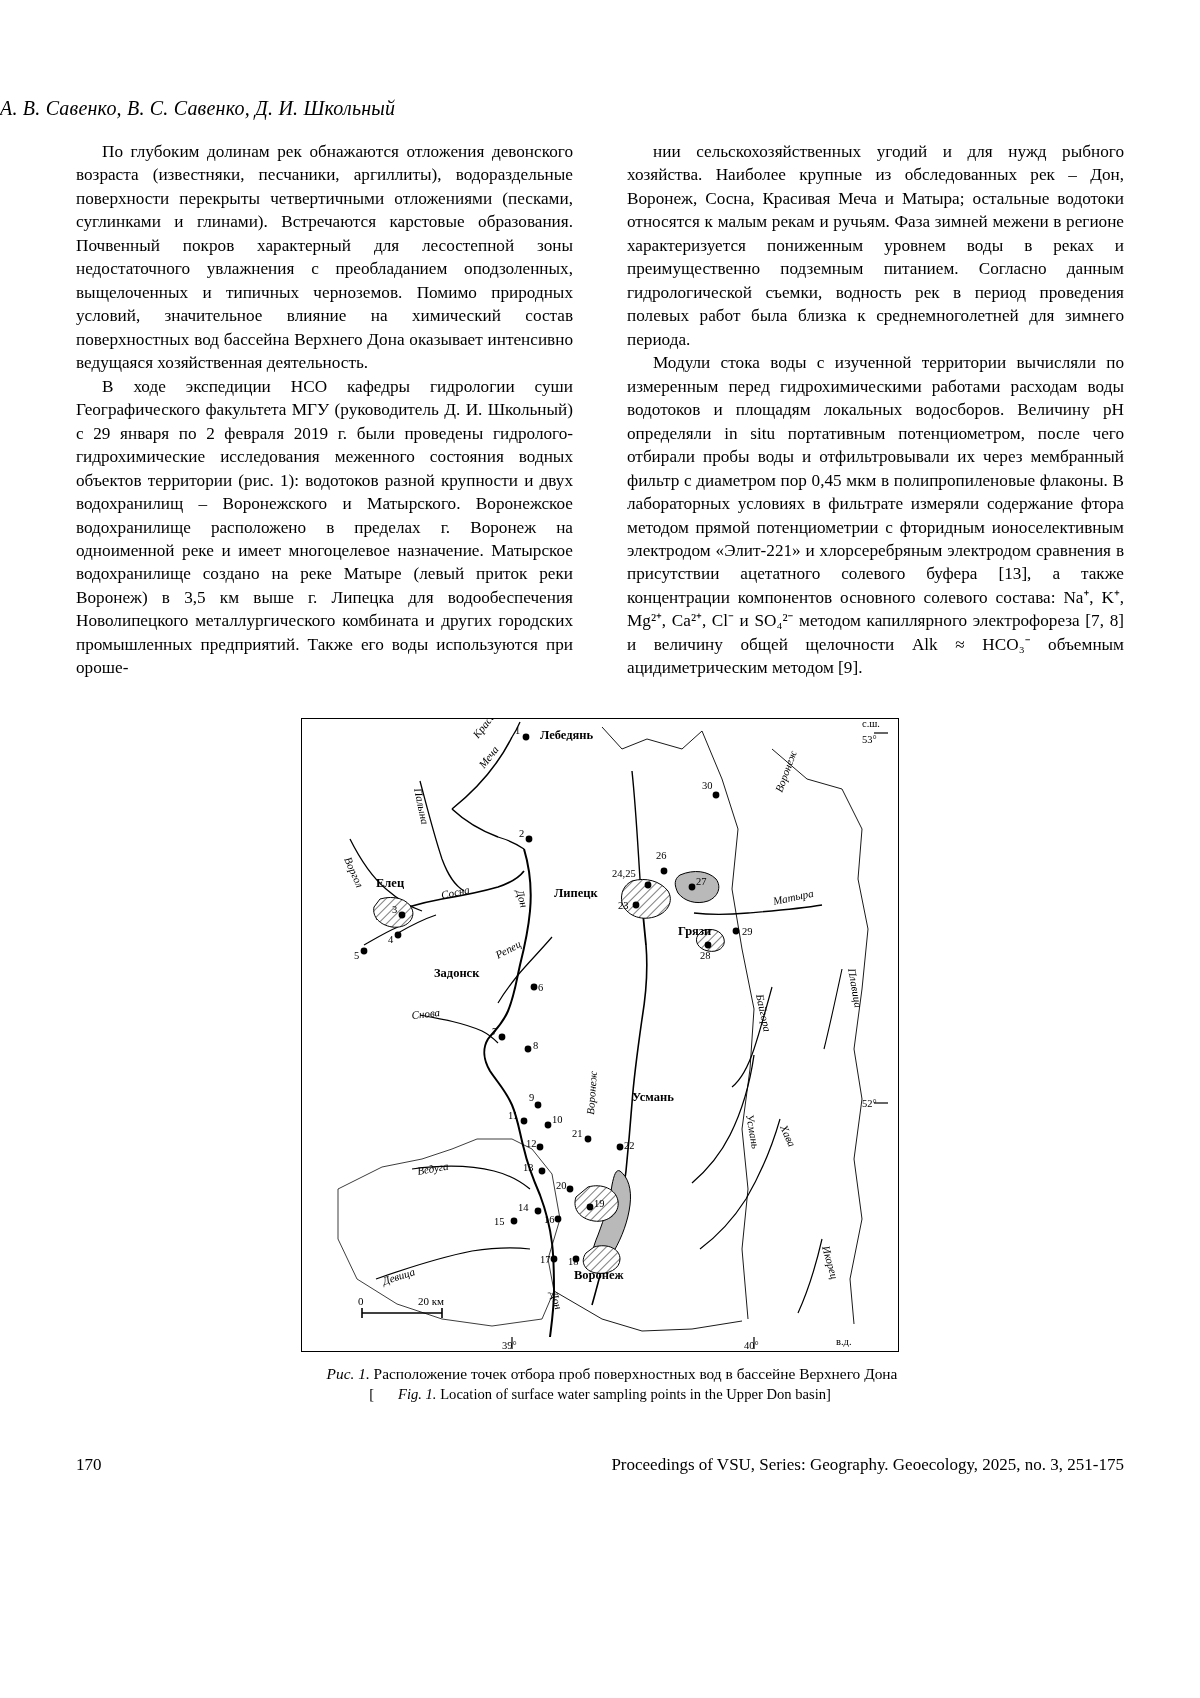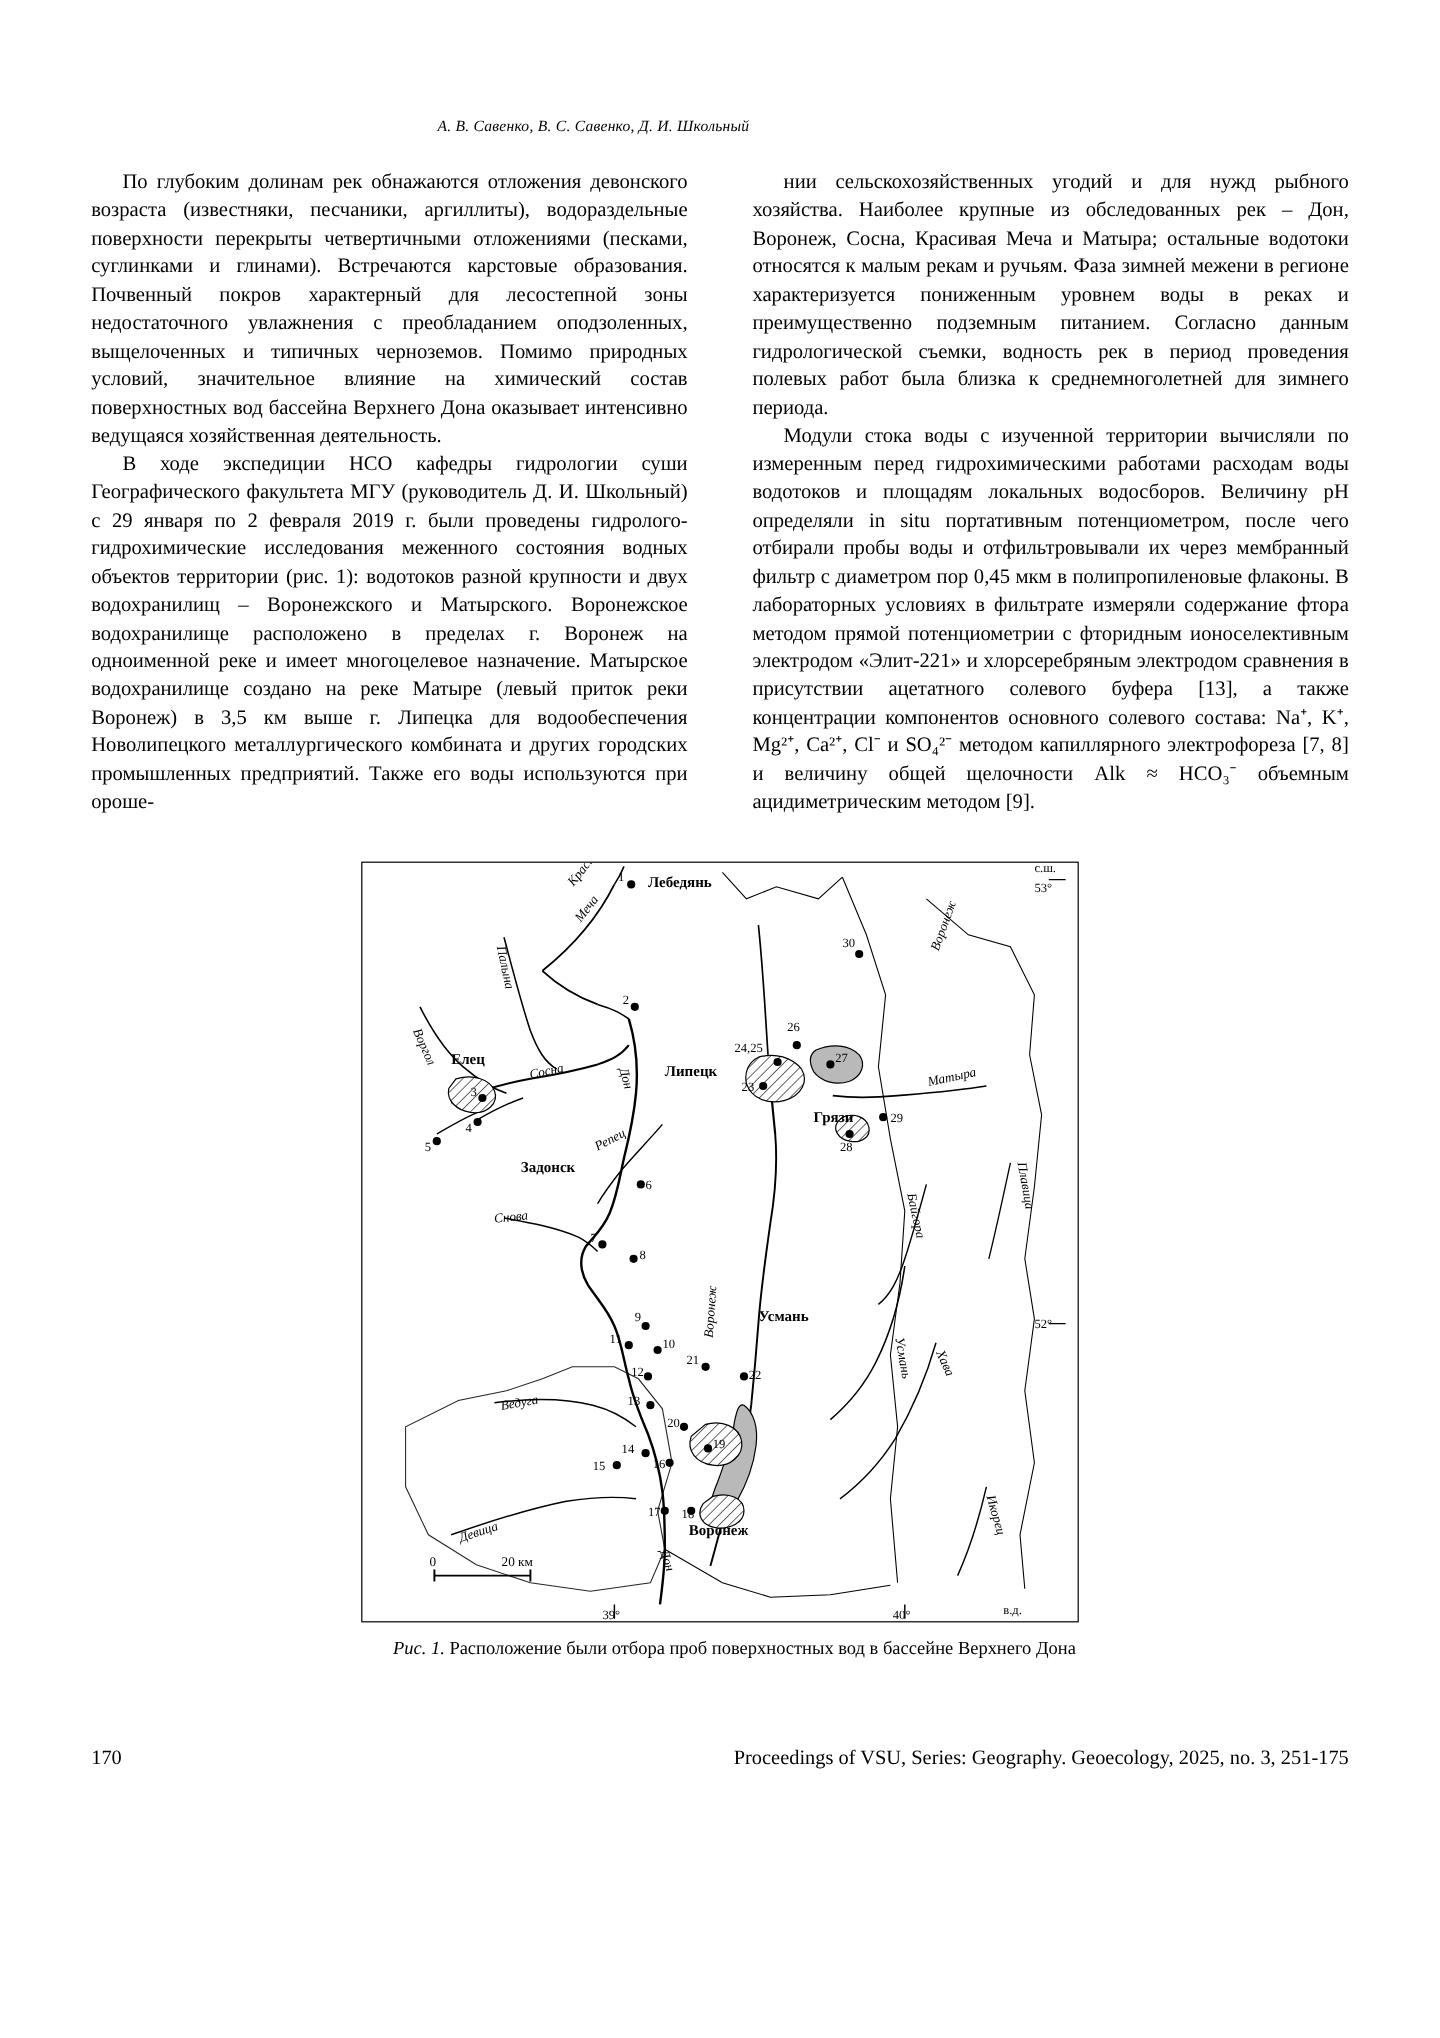--- a/index.html
+++ b/index.html
@@ -12,23 +12,23 @@
     overflow:hidden;
   }
   .page {
     position:absolute;
     left:0; top:0;
     width:1200px; height:1698px;
   }
   .authors {
     position:absolute;
     left:0; top:97px; width:989px;
-    text-align:center;
+    text-align:left;
     font-style:italic;
-    font-size:13px;
+    font-size:20px;
     letter-spacing:.2px;
   }
   .cols {
     position:absolute;
     left:76px; top:140px;
     width:1048px;
     display:flex;
     gap:54px;
   }
   .col { width:505px; }
@@ -302,21 +302,25 @@
           <text x="200" y="630">39°</text>
           <text x="442" y="630">40°</text>
           <text x="534" y="626">в.д.</text>
         </g>
       </svg>
     </div>
 
     <div class="cap">
       <div>
         <i>Рис. 1.</i>
-        <span>Расположение были отбора проб поверхностных вод в бассейне Верхнего Дона</span>
+        <span>Расположение точек отбора проб поверхностных вод в бассейне Верхнего Дона</span>
+      </div>
+      <div class="en">
+        [<i>Fig. 1.</i>
+        <span>Location of surface water sampling points in the Upper Don basin</span>]
       </div>
     </div>
   </div>
 
   <div class="footer">
     <div class="pg">170</div>
     <div class="jr">Proceedings of VSU, Series: Geography. Geoecology, 2025, no. 3, 251-175</div>
   </div>
 
 </div>

